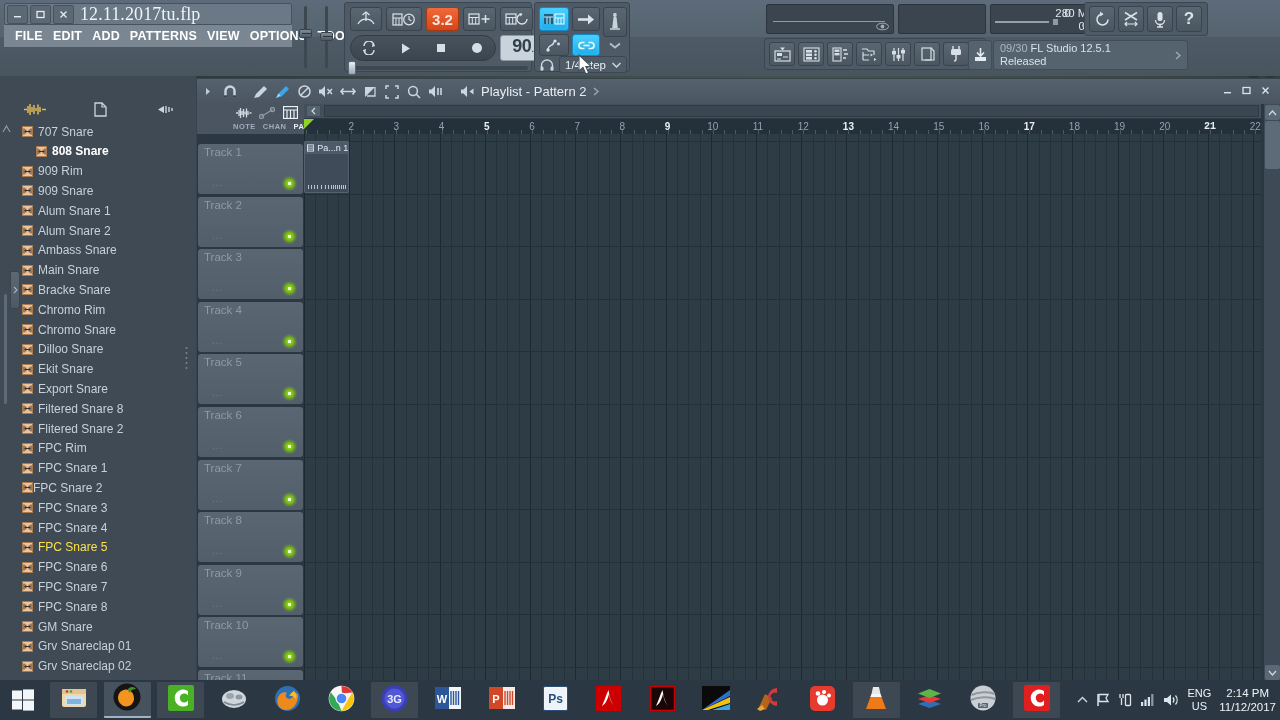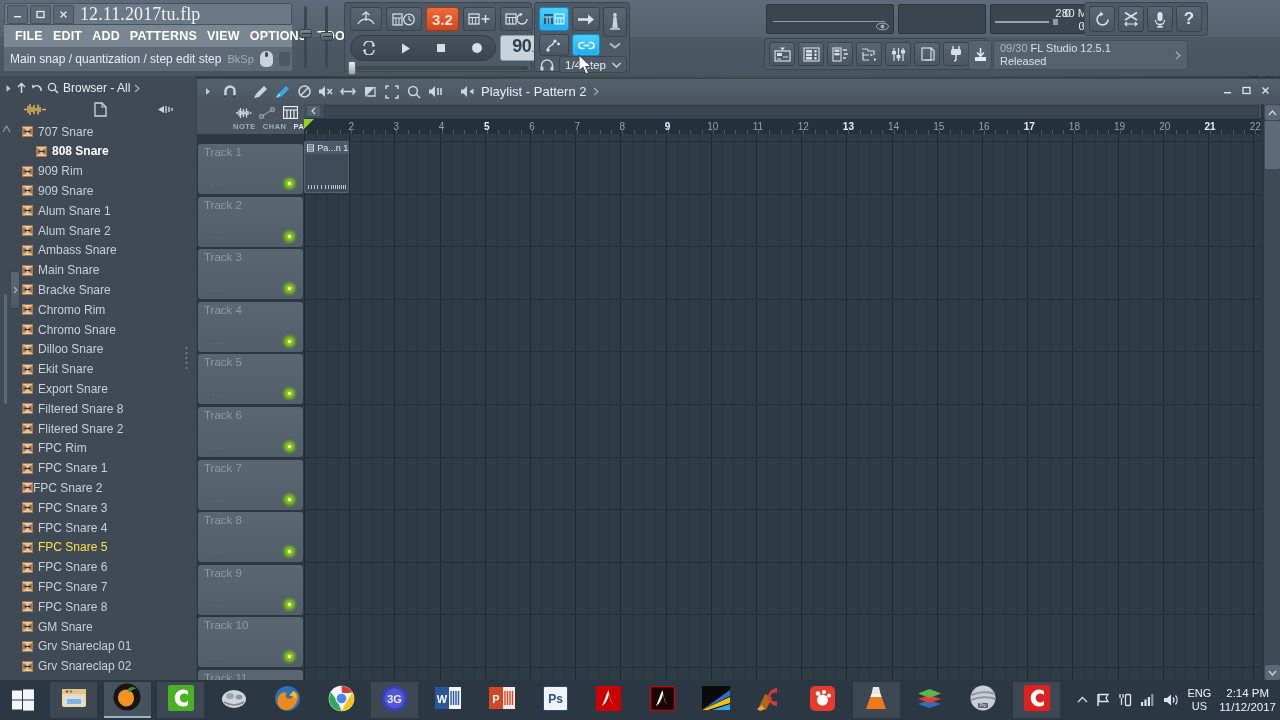--- a/index.html
+++ b/index.html
@@ -186,26 +186,20 @@
       <span>FILE</span>
       <span>EDIT</span>
       <span>ADD</span>
       <span>PATTERNS</span>
       <span>VIEW</span>
       <span>OPTIONS</span>
       <span>TOOLS</span>
       <span>?</span>
     </div>
 
-    <div class="hintbar">
-      <div class="htxt">Main snap / quantization / step edit step</div>
-      <div class="bksp">BkSp</div>
-      <div class="mouseicon"></div>
-      <div class="trashicon"></div>
-    </div>
 
     <div class="sliderblk" style="left:299px;">
       <div class="trk"></div>
       <div class="knb" style="top:27px;"></div>
     </div>
     <div class="sliderblk" style="left:320px;">
       <div class="trk"></div>
       <div class="knb" style="top:30px;"></div>
     </div>
 
@@ -464,40 +458,20 @@
         <div>Released</div>
       </div>
       <svg style="position:absolute; right:6px;" width="6" height="9" viewBox="0 0 6 9">
         <path d="M1 1 L5 4.5 L1 8" stroke="#9fadb9" stroke-width="1.3" fill="none"></path>
       </svg>
     </div>
   </div>
 
   <div id="browser" style="position:absolute; left:0; top:76px; width:196px; height:604px; background:#3f4a55;">
 
-    <div style="position:absolute; left:0; top:2px; width:196px; height:20px; display:flex; align-items:center; gap:4px; padding-left:5px;">
-      <svg width="7" height="9" viewBox="0 0 7 9">
-        <path d="M1.5 1 L5.5 4.5 L1.5 8 Z" fill="#b8c4ce"></path>
-        </svg>
-      <svg width="11" height="12" viewBox="0 0 11 12">
-        <path d="M5.5 11 V2 M2 5 L5.5 1.5 L9 5" stroke="#d4dde4" stroke-width="1.5" fill="none"></path>
-        </svg>
-      <svg width="12" height="12" viewBox="0 0 12 12">
-        <path d="M10 9 A4.5 4.5 0 0 0 3 4.5" stroke="#d4dde4" stroke-width="1.4" fill="none"></path>
-        <path d="M1 2.5 L4 4.8 L1.5 6.8 Z" fill="#d4dde4"></path>
-        </svg>
-      <svg width="12" height="12" viewBox="0 0 12 12">
-        <circle cx="5" cy="5" r="3.6" fill="none" stroke="#d4dde4" stroke-width="1.3"></circle>
-        <path d="M7.8 7.8 L11 11" stroke="#d4dde4" stroke-width="1.4"></path>
-        </svg>
-      <span style="color:#e5ecf2; font-size:12px;">Browser - All</span>
-      <svg width="6" height="9" viewBox="0 0 6 9">
-        <path d="M1 1 L5 4.5 L1 8" stroke="#9fadb9" stroke-width="1.3" fill="none"></path>
-        </svg>
-    </div>
 
     <div style="position:absolute; left:0; top:22px; width:196px; height:22px; display:flex; align-items:center; justify-content:space-around;">
       <svg width="24" height="13" viewBox="0 0 24 13">
         <path d="M1 6.5 H4 M5 3 V10 M7 1 V12 M9 4 V9 M11 2 V11 M13 5 V8 M15 1.5 V11.5 M17 4 V9 M19 6.5 H23" stroke="#e0b857" stroke-width="1.5"></path>
         </svg>
       <svg width="14" height="15" viewBox="0 0 14 15">
         <path d="M1 1 H8 L12 5 V14 H1 Z" fill="none" stroke="#cbd5de" stroke-width="1.3"></path>
         <path d="M8 1 V5 H12" fill="none" stroke="#cbd5de" stroke-width="1.2"></path>
         </svg>
       <svg width="18" height="13" viewBox="0 0 18 13">
@@ -995,21 +969,21 @@
           <div class="barnum" style="left: 454px;">11</div>
           <div class="barnum" style="left: 499.2px;">12</div>
           <div class="barnum hi" style="left: 544.4px;">13</div>
           <div class="barnum" style="left: 589.6px;">14</div>
           <div class="barnum" style="left: 634.8px;">15</div>
           <div class="barnum" style="left: 680px;">16</div>
           <div class="barnum hi" style="left: 725.2px;">17</div>
           <div class="barnum" style="left: 770.4px;">18</div>
           <div class="barnum" style="left: 815.6px;">19</div>
           <div class="barnum" style="left: 860.8px;">20</div>
-          <div class="barnum hi" style="left: 906px;">21</div>
+          <div class="barnum hi" style="left: 906px; font-family: Liberation Mono, monospace;">21</div>
           <div class="barnum" style="left: 951.2px;">22</div>
         </div>
       <div style="position:absolute; left:107px; top:15px; width:12px; height:14px;">
         <svg width="12" height="14" viewBox="0 0 12 14">
             <path d="M0 0 L10 0 L0 10 Z" fill="#8fd422"></path>
           </svg>
       </div>
 
       <div id="trackcol">
           <div class="trackrow" style="top: 10px;">

